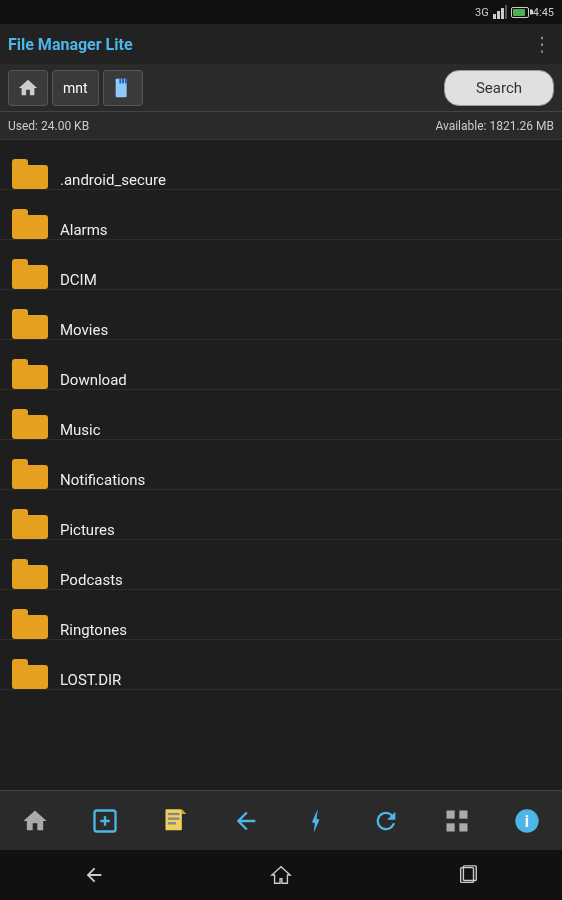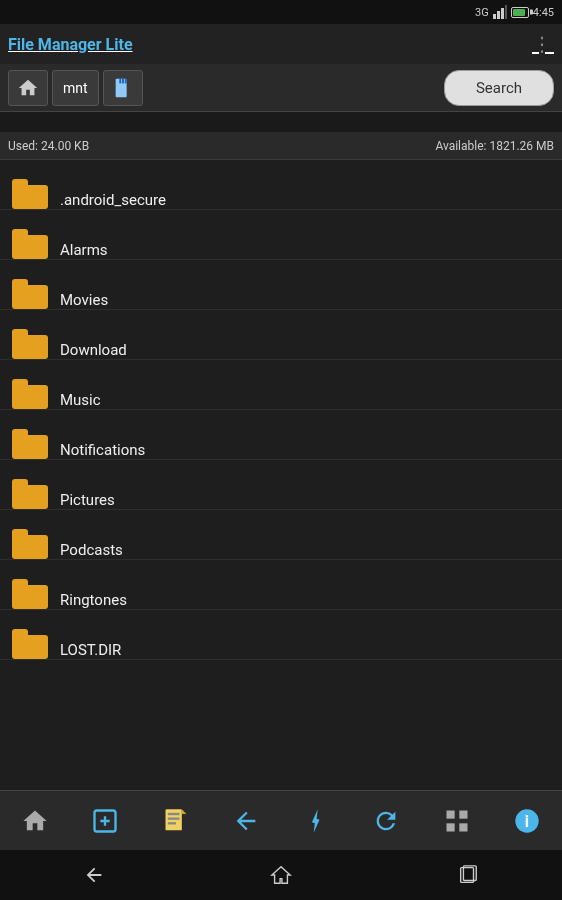--- a/index.html
+++ b/index.html
@@ -57,21 +57,20 @@
     }
 
     
     #title-bar {
       background: #222;
       height: 40px;
       display: flex;
       align-items: center;
       padding: 0 8px;
       justify-content: space-between;
-      text-decoration: underline;
     }
     #app-title {
       color: #4db6e8;
       font-size: 16px;
       font-weight: bold;
     }
     .title-bar-dots {
       color: #888;
       font-size: 20px;
       letter-spacing: 2px;
@@ -142,21 +141,20 @@
 
     
     #storage-info {
       background: #2a2a2a;
       height: 28px;
       display: flex;
       align-items: center;
       justify-content: space-between;
       padding: 0 8px;
       border-bottom: 1px solid #3a3a3a;
-      margin-top: 20px;
     }
     .storage-text {
       font-size: 12px;
       color: #ccc;
     }
 
     
     #file-list {
       background: #1e1e1e;
       flex: 1;
@@ -306,20 +304,24 @@
 <div class="file-item">
       <div class="folder-icon"></div>
       <span class="file-name">.android_secure</span>
     </div>
     <div class="file-item">
       <div class="folder-icon"></div>
       <span class="file-name">Alarms</span>
     </div>
     <div class="file-item">
       <div class="folder-icon"></div>
+      <span class="file-name">DCIM</span>
+    </div>
+    <div class="file-item">
+      <div class="folder-icon"></div>
       <span class="file-name">Movies</span>
     </div>
     <div class="file-item">
       <div class="folder-icon"></div>
       <span class="file-name">Download</span>
     </div>
     <div class="file-item">
       <div class="folder-icon"></div>
       <span class="file-name">Music</span>
     </div>

